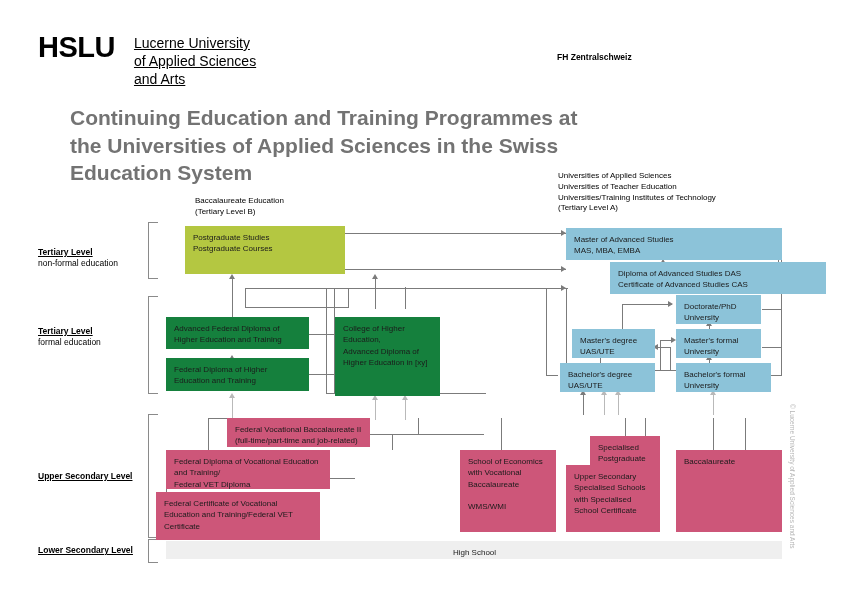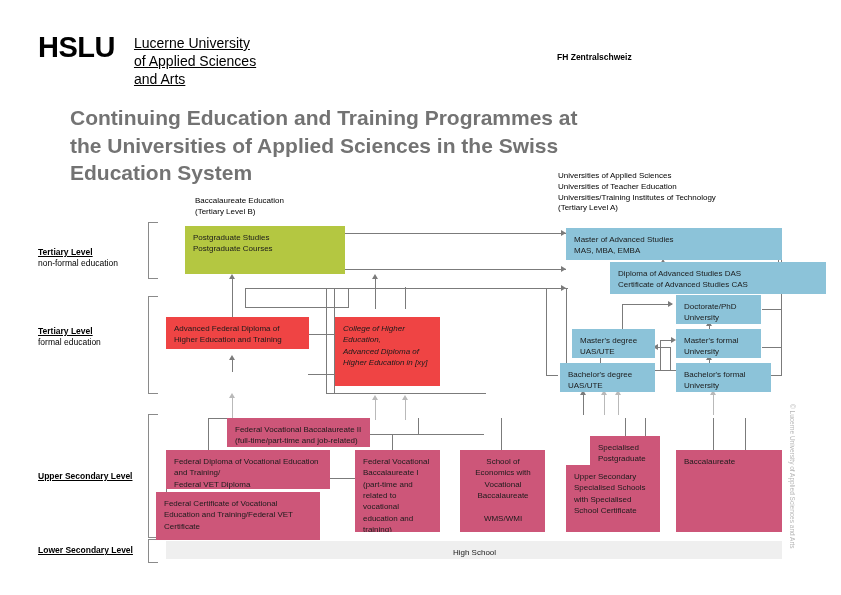--- a/index.html
+++ b/index.html
@@ -26,21 +26,21 @@
 
   
   .lvl{position:absolute;font-size:8.5px;line-height:1.35;color:#000;}
   .lvl .b{font-weight:bold;text-decoration:underline;}
   .bracket{position:absolute;border:1.2px solid #8a8a8a;border-right:none;width:9px;}
 
   
   .box{position:absolute;box-sizing:border-box;padding:6px 7px 5px 8px;
        font-size:8px;line-height:1.42;color:#1b1b1b;overflow:hidden;}
   .box.olive{background:#b4c741;}
-  .box.lgreen{background:#ef4444;}
+  .box.lgreen{background:#15803d;}
   .box.blue{background:#8cc3d9;}
   .box.pink{background:#cd5679;}
   .box.grey{background:#efefef;text-align:center;padding-top:6px;}
 
   
   .ln{position:absolute;background:#7b7b7b;}
   .ln.h{height:1px;}
   .ln.v{width:1px;}
   .ln.lt{background:#b9b9b9;}
   .arw{position:absolute;width:0;height:0;}
@@ -200,42 +200,42 @@
   <div class="arw right" style="left:190px;top:475px;"></div>
 
   <div class="box olive" style="left:185px;top:226px;width:160px;height:48px;">Postgraduate Studies<br>Postgraduate Courses</div>
 
   <div class="box blue" style="left:566px;top:228px;width:216px;height:32px;">Master of Advanced Studies<br>MAS, MBA, EMBA</div>
 
   <div class="box blue" style="left:566px;top:262px;width:216px;height:32px;margin-left:44px;">Diploma of Advanced Studies DAS<br>Certificate of Advanced Studies CAS</div>
 
   <div class="box lgreen" style="left:166px;top:317px;width:143px;height:32px;">Advanced Federal Diploma of Higher Education and Training</div>
 
-
-  <div class="box lgreen" style="left:335px;top:317px;width:105px;height:69px;font-style:italic;">College of Higher Education,<br>Advanced Diploma of Higher Education in [xy]</div>
+  <div class="box lgreen" style="left:166px;top:358px;width:143px;height:33px;">Federal Diploma of Higher Education and Training</div>
+
+  <div class="box lgreen" style="left:335px;top:317px;width:105px;height:79px;">College of Higher Education,<br>Advanced Diploma of Higher Education in [xy]</div>
 
   <div class="box blue" style="left:572px;top:329px;width:83px;height:29px;">Master's degree UAS/UTE</div>
 
   <div class="box blue" style="left:676px;top:295px;width:85px;height:29px;">Doctorate/PhD University</div>
 
   <div class="box blue" style="left:676px;top:329px;width:85px;height:29px;">Master's formal University</div>
 
   <div class="box blue" style="left:560px;top:363px;width:95px;height:29px;">Bachelor's degree UAS/UTE</div>
 
   <div class="box blue" style="left:676px;top:363px;width:95px;height:29px;">Bachelor's formal University</div>
 
   <div class="box pink" style="left:227px;top:418px;width:143px;height:29px;">Federal Vocational Baccalaureate II<br>(full-time/part-time and job-related)</div>
 
   <div class="box pink" style="left:166px;top:450px;width:164px;height:39px;">Federal Diploma of Vocational Education and Training/<br>Federal VET Diploma</div>
 
   <div class="box pink" style="left:156px;top:492px;width:164px;height:48px;">Federal Certificate of Vocational Education and Training/Federal VET Certificate</div>
 
-  <div class="box pink" style="left:355px;top:450px;width:85px;height:82px;">Federal Vocational Baccalaureate I<br>(part-time and related to vocational education and training)</div>
-
-  <div class="box pink" style="left:460px;top:450px;width:85px;height:82px;text-align:center;">School of Economics with Vocational Baccalaureate<br><br>WMS/WMI</div>
+
+  <div class="box pink" style="left:460px;top:450px;width:96px;height:82px;">School of Economics with Vocational Baccalaureate<br><br>WMS/WMI</div>
 
   <div class="box pink" style="left:590px;top:436px;width:70px;height:29px;">Specialised Postgraduate</div>
 
   <div class="box pink" style="left:566px;top:465px;width:94px;height:67px;">Upper Secondary Specialised Schools with Specialised School Certificate</div>
 
   <div class="box pink" style="left:676px;top:450px;width:106px;height:82px;">Baccalaureate</div>
 
   <div class="box grey" style="left:166px;top:541px;width:616px;height:18px;">High School</div>
 
   <div class="copyright">© Lucerne University of Applied Sciences and Arts</div>

